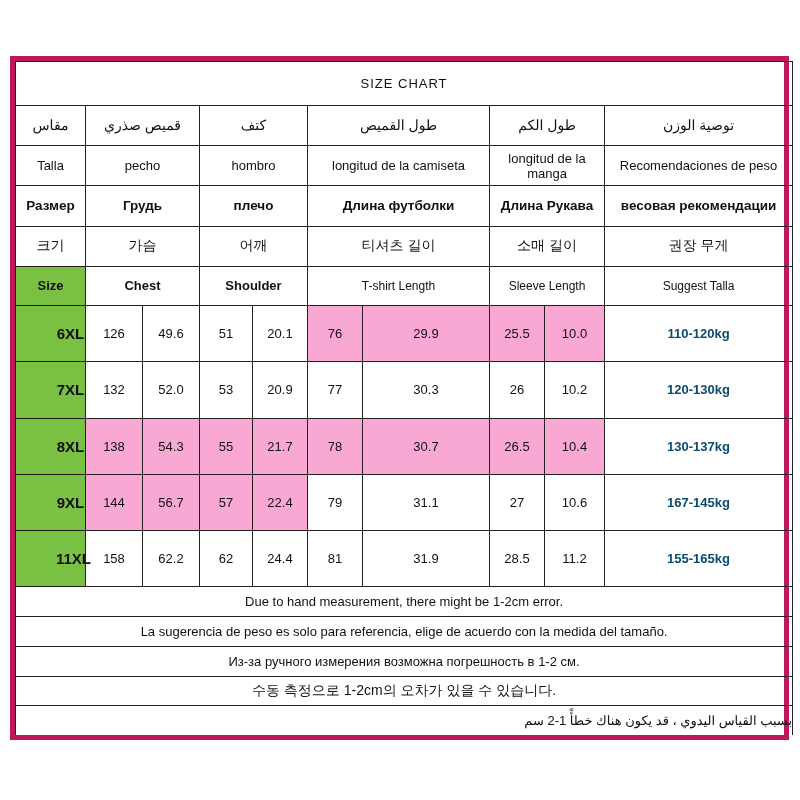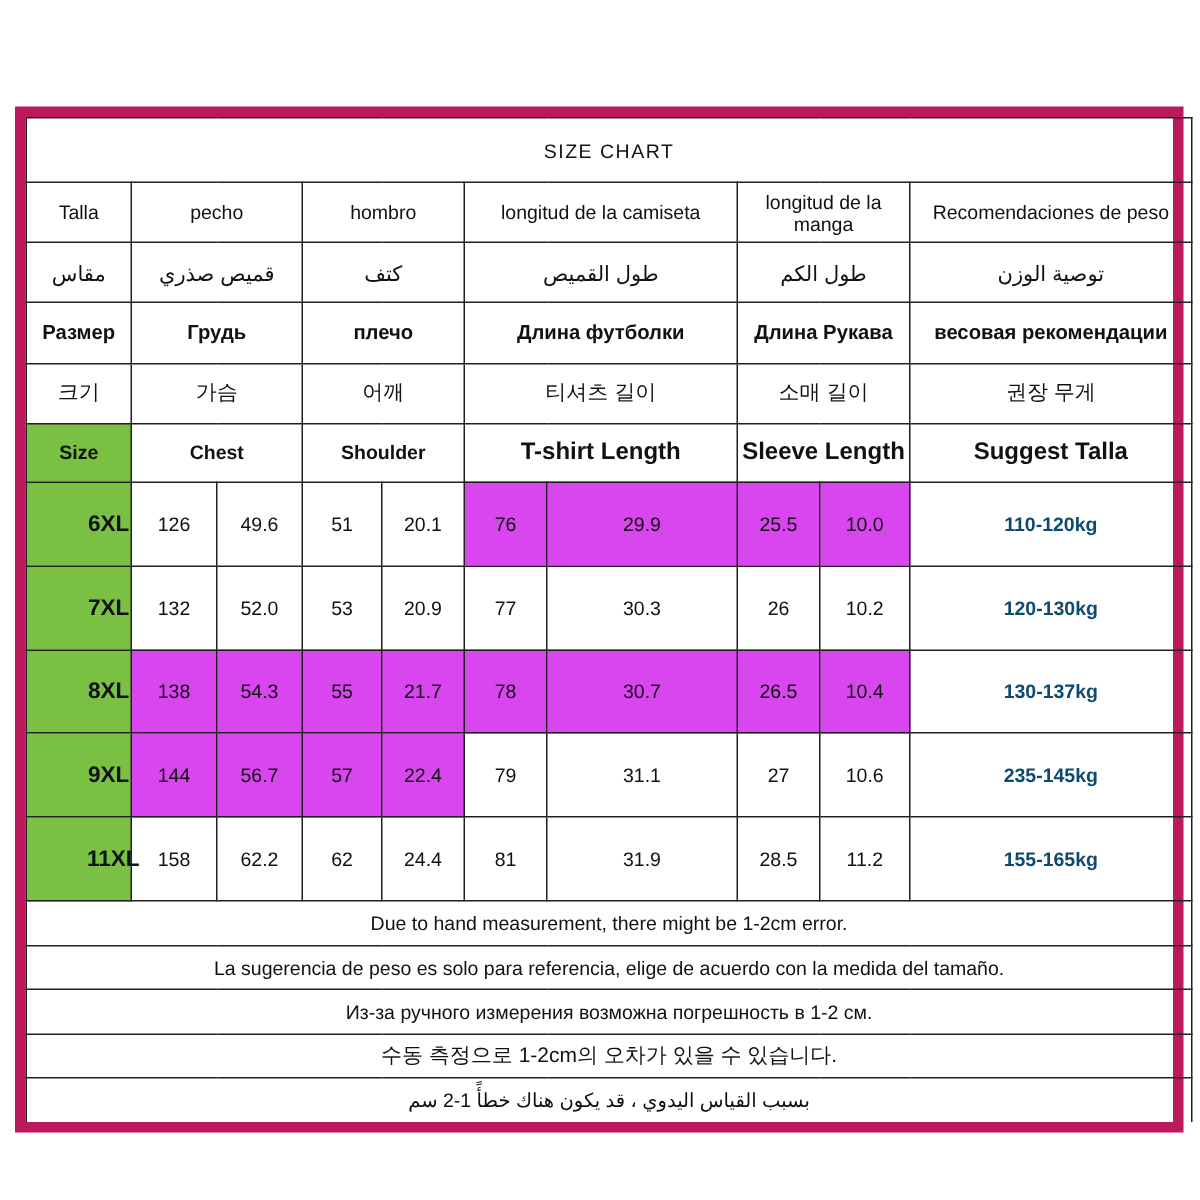--- a/index.html
+++ b/index.html
@@ -9,24 +9,24 @@
   }
   body {
     width: 800px;
     height: 800px;
     font-family: "Liberation Sans", sans-serif;
     color: #111111;
   }
   #chart-wrap {
     position: absolute;
     left: 10px;
-    top: 71px;
+    top: 56px;
     width: 779px;
     height: 684px;
-    border: 7px solid #be185d;
+    border: 5px solid #be185d;
     box-sizing: border-box;
     background: #ffffff;
   }
   table.size-chart {
     border-collapse: collapse;
     width: 100%;
     height: 100%;
     table-layout: fixed;
   }
   table.size-chart td {
@@ -57,22 +57,22 @@
     font-weight: bold;
     font-size: 13.5px;
   }
   .hdr-row td {
     height: 36px;
     font-weight: bold;
     font-size: 13.5px;
     margin-top: 36px;
   }
   .hdr-row td.small {
-    font-weight: bold;
-    font-size: 16px;
+    font-weight: normal;
+    font-size: 12px;
   }
   .unit-row td {
     height: 22px;
     font-size: 11px;
     font-weight: bold;
   }
   .data-row td {
     height: 52px;
     font-size: 15px;
   }
@@ -82,30 +82,30 @@
     padding-left: 40px;
   }
   .weight {
     color: #0c4a6e;
     font-weight: bold;
     font-size: 14px;
   }
   .green { background: #7ac143; }
   .yellow { background: #ffe400; }
   .peach { background: #f6c6a8; }
-  .cyan { background: #d946ef; }
+  .cyan { background: #f9a8d4; }
   .red { background: #ed1c24; color: #ffffff; }
   .note-row td {
     height: 27px;
     font-size: 13.5px;
     border-left: none;
     border-right: none;
   }
   .note-row.kor td { font-size: 14px; }
-  .note-row.ara td { font-size: 13px; direction: rtl; }
+  .note-row.ara td { font-size: 13px; direction: rtl; text-align: right; }
   .note-row td.first { border-top: 1px solid #231f20; }
 </style>
 </head>
 <body>
 
 <div id="chart-wrap">
   <table class="size-chart">
     <colgroup>
       <col style="width:70px">
       <col style="width:57px">
@@ -116,36 +116,36 @@
       <col style="width:127px">
       <col style="width:55px">
       <col style="width:60px">
       <col style="width:188px">
     </colgroup>
     <tbody>
       <tr>
         <td class="title-cell" colspan="10">SIZE CHART</td>
       </tr>
 
+      <tr class="lang-row arabic">
+        <td>مقاس</td>
+        <td colspan="2">قمیص صذري</td>
+        <td colspan="2">كتف</td>
+        <td colspan="2">طول القميص</td>
+        <td colspan="2">طول الكم</td>
+        <td>توصية الوزن</td>
+      </tr>
+
       <tr class="lang-row spanish">
         <td>Talla</td>
         <td colspan="2">pecho</td>
         <td colspan="2">hombro</td>
         <td colspan="2">longitud de la camiseta</td>
         <td colspan="2">longitud de la manga</td>
         <td>Recomendaciones de peso</td>
-      </tr>
-
-      <tr class="lang-row arabic">
-        <td>مقاس</td>
-        <td colspan="2">قمیص صذري</td>
-        <td colspan="2">كتف</td>
-        <td colspan="2">طول القميص</td>
-        <td colspan="2">طول الكم</td>
-        <td>توصية الوزن</td>
       </tr>
 
       <tr class="lang-row russian">
         <td>Размер</td>
         <td colspan="2">Грудь</td>
         <td colspan="2">плечо</td>
         <td colspan="2">Длина футболки</td>
         <td colspan="2">Длина Рукава</td>
         <td>весовая рекомендации</td>
       </tr>
@@ -211,21 +211,21 @@
       <tr class="data-row">
         <td class="green sizecell">9XL</td>
         <td class="cyan">144</td>
         <td class="cyan">56.7</td>
         <td class="cyan">57</td>
         <td class="cyan">22.4</td>
         <td>79</td>
         <td>31.1</td>
         <td>27</td>
         <td>10.6</td>
-        <td class="weight">235-145kg</td>
+        <td class="weight">167-145kg</td>
       </tr>
 
 
       <tr class="data-row">
         <td class="green sizecell">11XL</td>
         <td>158</td>
         <td>62.2</td>
         <td>62</td>
         <td>24.4</td>
         <td>81</td>

